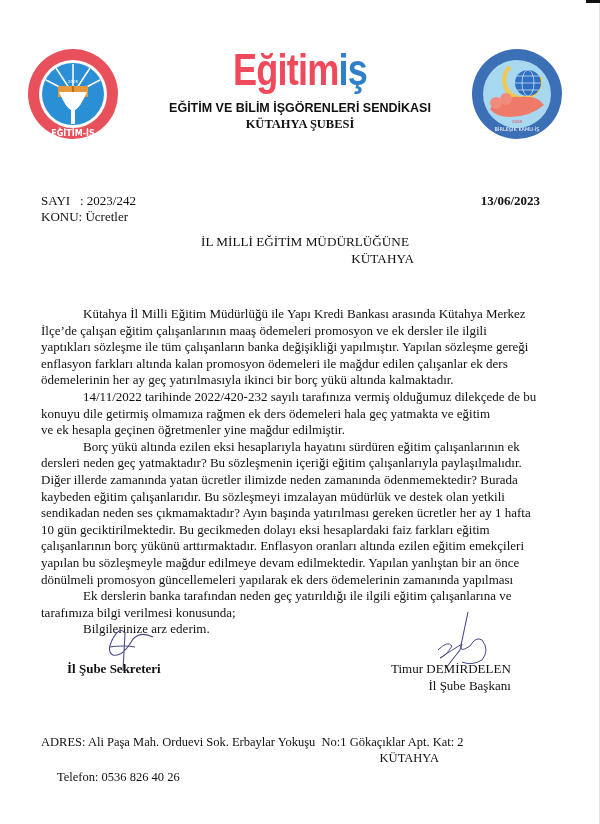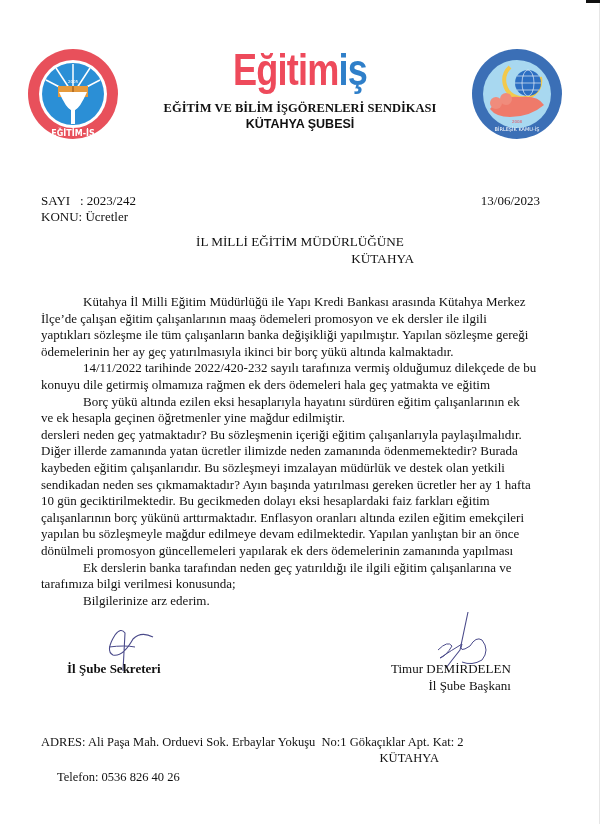--- a/index.html
+++ b/index.html
@@ -10,35 +10,35 @@
 
   .header { position: absolute; left: 0; top: 0; width: 600px; height: 150px; }
   .logo-left { position: absolute; left: 26px; top: 44px; width: 94px; height: 100px; }
   .logo-right { position: absolute; left: 470px; top: 47px; width: 94px; height: 94px; }
   .brand { position: absolute; left: 0; width: 600px; top: 46px; text-align: center;
            font-family: "Liberation Sans", "DejaVu Sans", sans-serif; font-weight: bold;
            font-size: 44px; line-height: 48px; letter-spacing: -1px; transform: scaleX(0.82); }
   .brand .red { color: #ee4a5b; }
   .brand .blue { color: #2f7fc9; }
   .org-name { position: absolute; left: 0; width: 600px; top: 100px; text-align: center;
-              font-family: Liberation Serif, serif; font-weight: bold;
+              font-family: Liberation Sans, sans-serif; font-weight: bold;
               font-size: 12.5px; line-height: 16px; color: #111; }
   .org-branch { position: absolute; left: 0; width: 600px; top: 116px; text-align: center;
-              font-family: Liberation Sans, sans-serif; font-weight: bold;
+              font-family: Liberation Serif, serif; font-weight: bold;
               font-size: 12.5px; line-height: 16px; color: #111; }
 
   .meta { position: absolute; left: 41px; top: 193px; font-size: 13px; line-height: 16px; }
   .meta .row { white-space: pre; }
-  .date { position: absolute; right: 60px; top: 193px; font-size: 13px; line-height: 16px; }
+  .date { position: absolute; right: 60px; top: 193px; font-size: 13px; line-height: 16px; font-weight: bold; }
 
   .recipient { position: absolute; left: 196px; width: 218px; top: 233px; font-size: 13.2px; line-height: 17px; }
-  .recipient .l1 { text-align: left; }
+  .recipient .l1 { text-align: center; }
   .recipient .l2 { text-align: right; }
 
-  .body { position: absolute; left: 41px; width: 520px; top: 294px; font-size: 13px; line-height: 16.6px; text-align: left; }
+  .body { position: absolute; left: 41px; width: 520px; top: 306px; font-size: 13px; line-height: 16.6px; text-align: left; }
   .body .line { display: block; white-space: nowrap; }
   .body .ind { padding-left: 42px; }
 
   .sig-left { position: absolute; left: 41px; top: 660px; font-size: 13px; line-height: 17px; }
   .sig-left .title { font-weight: bold; padding-left: 26px; }
   .sig-right { position: absolute; left: 391px; top: 660px; font-size: 13px; line-height: 17px; text-align: right; }
   .sig-right .title { font-weight: normal; padding-left: 8px; }
   .signature-left { position: absolute; left: 95px; top: 625px; width: 60px; height: 48px; }
   .signature-right { position: absolute; left: 432px; top: 610px; width: 60px; height: 62px; }
 
@@ -106,25 +106,26 @@
 
 <div class="recipient">
   <div class="l1">İL MİLLİ EĞİTİM MÜDÜRLÜĞÜNE</div>
   <div class="l2">KÜTAHYA</div>
 </div>
 
 <div class="body">
   <span class="line ind">Kütahya İl Milli Eğitim Müdürlüğü ile Yapı Kredi Bankası arasında Kütahya Merkez</span>
   <span class="line">İlçe’de çalışan eğitim çalışanlarının maaş ödemeleri promosyon ve ek dersler ile ilgili</span>
   <span class="line">yaptıkları sözleşme ile tüm çalışanların banka değişikliği yapılmıştır. Yapılan sözleşme gereği</span>
+  <span class="line">enflasyon farkları altında kalan promosyon ödemeleri ile mağdur edilen çalışanlar ek ders</span>
   <span class="line">ödemelerinin her ay geç yatırılmasıyla ikinci bir borç yükü altında kalmaktadır.</span>
   <span class="line ind">14/11/2022 tarihinde 2022/420-232 sayılı tarafınıza vermiş olduğumuz dilekçede de bu</span>
   <span class="line">konuyu dile getirmiş olmamıza rağmen ek ders ödemeleri hala geç yatmakta ve eğitim</span>
+  <span class="line">ve ek hesapla geçinen öğretmenler yine mağdur edilmiştir.</span>
   <span class="line ind">Borç yükü altında ezilen eksi hesaplarıyla hayatını sürdüren eğitim çalışanlarının ek</span>
-  <span class="line">ve ek hesapla geçinen öğretmenler yine mağdur edilmiştir.</span>
   <span class="line">dersleri neden geç yatmaktadır? Bu sözleşmenin içeriği eğitim çalışanlarıyla paylaşılmalıdır.</span>
   <span class="line">Diğer illerde zamanında yatan ücretler ilimizde neden zamanında ödenmemektedir? Burada</span>
   <span class="line">kaybeden eğitim çalışanlarıdır. Bu sözleşmeyi imzalayan müdürlük ve destek olan yetkili</span>
   <span class="line">sendikadan neden ses çıkmamaktadır? Ayın başında yatırılması gereken ücretler her ay 1 hafta</span>
   <span class="line">10 gün geciktirilmektedir. Bu gecikmeden dolayı eksi hesaplardaki faiz farkları eğitim</span>
   <span class="line">çalışanlarının borç yükünü arttırmaktadır. Enflasyon oranları altında ezilen eğitim emekçileri</span>
   <span class="line">yapılan bu sözleşmeyle mağdur edilmeye devam edilmektedir. Yapılan yanlıştan bir an önce</span>
   <span class="line">dönülmeli promosyon güncellemeleri yapılarak ek ders ödemelerinin zamanında yapılması</span>
   <span class="line ind">Ek derslerin banka tarafından neden geç yatırıldığı ile ilgili eğitim çalışanlarına ve</span>
   <span class="line">tarafımıza bilgi verilmesi konusunda;</span>

